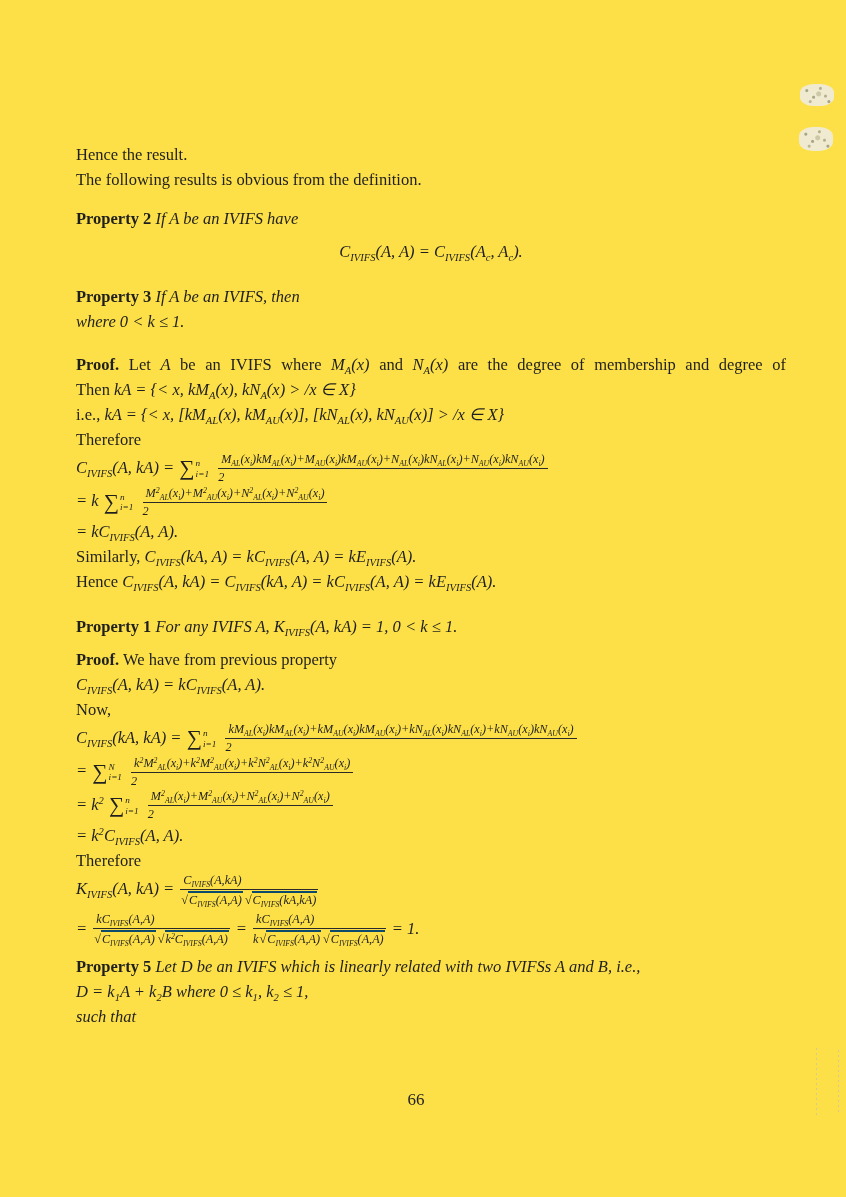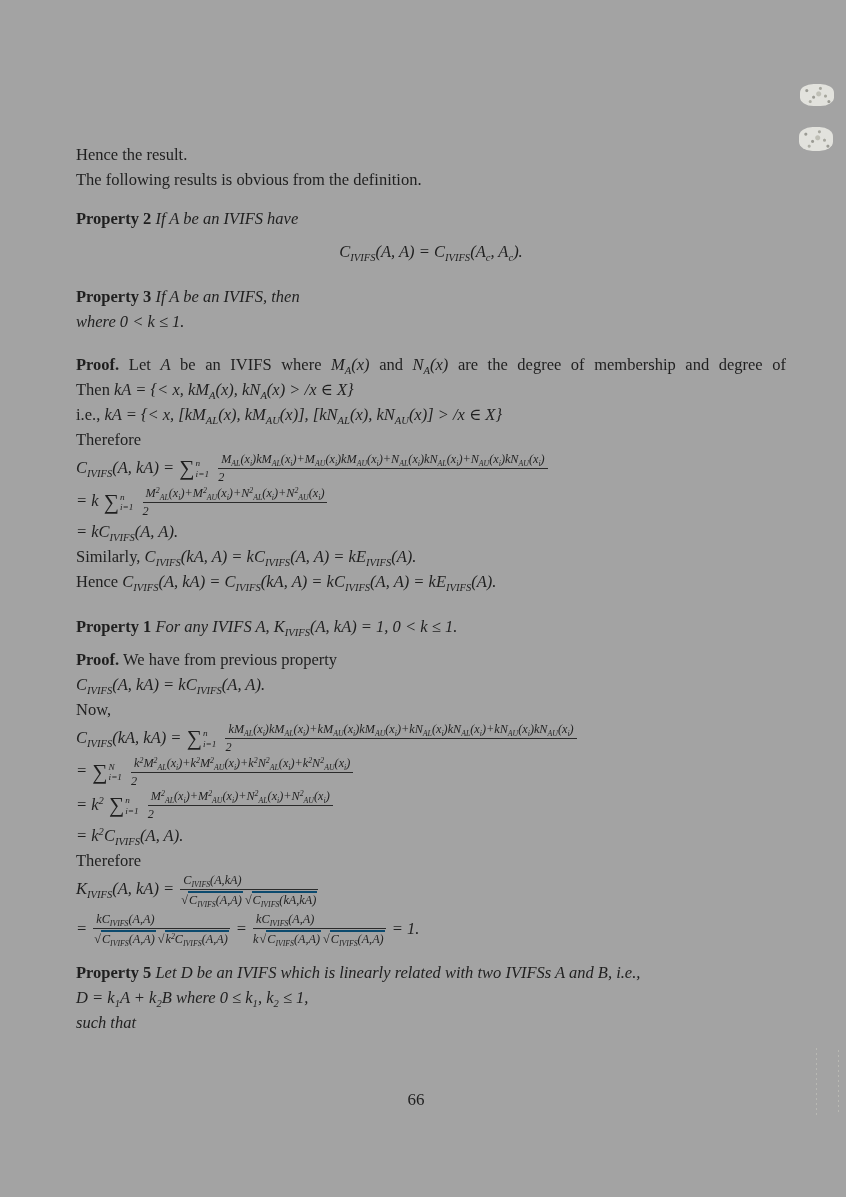--- a/index.html
+++ b/index.html
@@ -1,31 +1,31 @@
 <!DOCTYPE html>
 <html><head>
 <meta charset="utf-8">
 <style>
   html,body{margin:0;padding:0;background:#e8e8e6;}
   .page{
     position:relative;
     width:846px;height:1197px;
     margin:0 auto;
-    background:#a3a3a3;
+    background:#fde047;
     overflow:hidden;
     color:#1f1f1f;
     font-family:"Liberation Serif","DejaVu Serif",serif;
     font-size:16.5px;
     box-sizing:border-box;
     padding:142px 60px 0 76px;
   }
   .ln{line-height:25px;min-height:25px;}
   .seg-b{font-weight:bold;}
   .seg-i{font-style:italic;}
-  .seg-m{font-style:italic;}
+  .seg-m{font-style:italic;font-family:Liberation Serif, serif;}
   .seg-r{font-style:normal;}
   sub,sup{font-size:64%;font-style:italic;line-height:0;}
   sub{vertical-align:-0.35em;}
   sup{vertical-align:0.55em;}
   .center{text-align:center;}
   .just{text-align:justify;text-align-last:justify;}
   
   .frac{display:inline-flex;flex-direction:column;
         vertical-align:middle;font-size:0.74em;line-height:1.25;margin:0 2px;}
   .frac>.num{border-bottom:1px solid #2a2a2a;padding:0 3px 1px 3px;white-space:nowrap;}
@@ -165,18 +165,18 @@
           <span class="num">kC<sub>IVIFS</sub>(A,A)</span>
           <span class="den">k<span class="sqrt">
               <span class="rd">√</span>
               <span class="rc">C<sub>IVIFS</sub>(A,A)</span>
             </span><span class="sqrt">
               <span class="rd">√</span>
               <span class="rc">C<sub>IVIFS</sub>(A,A)</span>
             </span></span>
         </span> = 1.</span></div>
 
-  <div class="ln" style="margin-top:12px"><span class="seg-b">Property 5</span><span class="seg-i"> Let D be an IVIFS which is linearly related with two IVIFSs A and B, i.e.,</span></div>
+  <div class="ln" style="margin-top:6px"><span class="seg-b">Property 5</span><span class="seg-i"> Let D be an IVIFS which is linearly related with two IVIFSs A and B, i.e.,</span></div>
   <div class="ln"><span class="seg-i">D = k<sub>1</sub>A + k<sub>2</sub>B where 0 ≤ k<sub>1</sub>, k<sub>2</sub> ≤ 1,</span></div>
   <div class="ln"><span class="seg-i">such that</span></div>
 
   <div class="footer">66</div>
 </div>
 
 </body></html>

